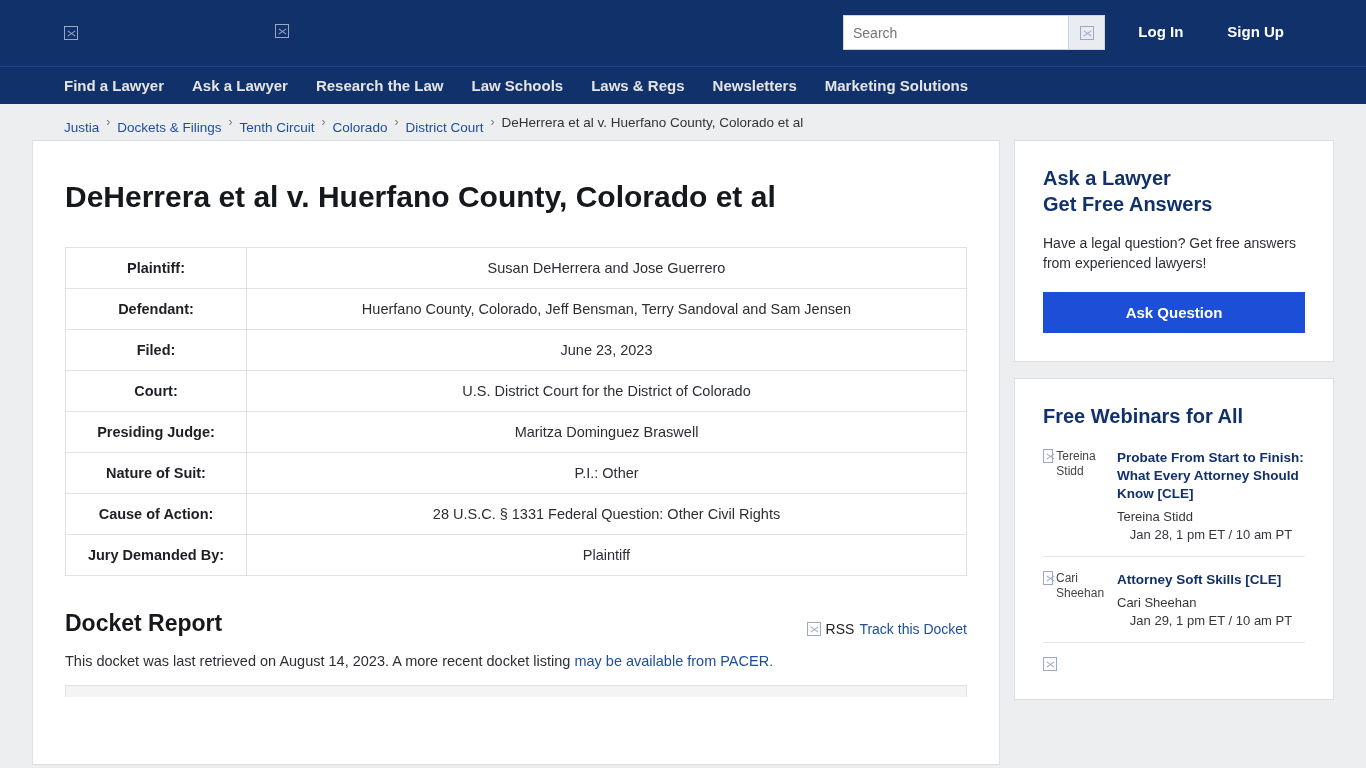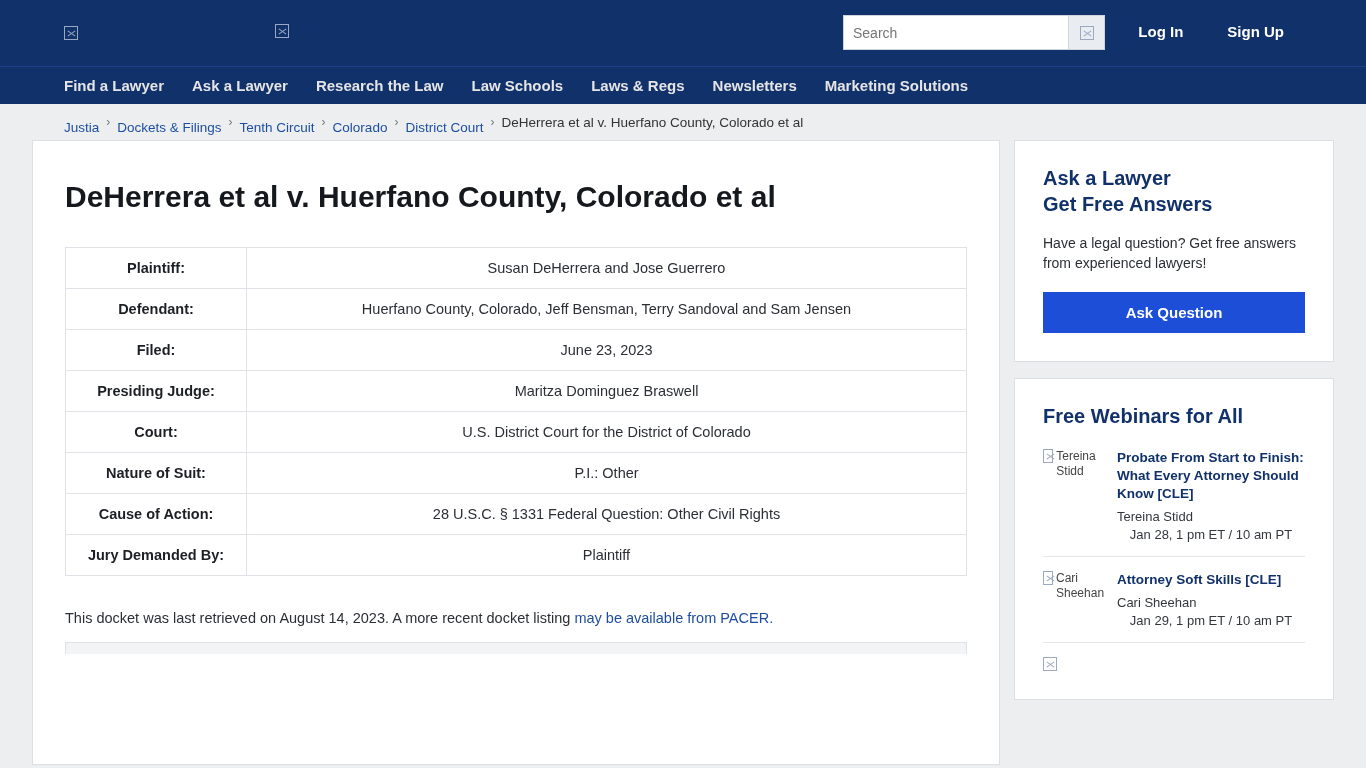--- a/index.html
+++ b/index.html
@@ -358,42 +358,50 @@
         </tr>
         <tr>
           <td class="label">Defendant:</td>
           <td class="value">Huerfano County, Colorado, Jeff Bensman, Terry Sandoval and Sam Jensen</td>
         </tr>
         <tr>
           <td class="label">Filed:</td>
           <td class="value">June 23, 2023</td>
         </tr>
         <tr>
+          <td class="label">Court:</td>
+          <td class="value">U.S. District Court for the District of Colorado</td>
+        </tr>
+        <tr>
           <td class="label">Presiding Judge:</td>
           <td class="value">Maritza Dominguez Braswell</td>
         </tr>
         <tr>
-          <td class="label">Court:</td>
-          <td class="value">U.S. District Court for the District of Colorado</td>
-        </tr>
-        <tr>
           <td class="label">Nature of Suit:</td>
           <td class="value">P.I.: Other</td>
         </tr>
         <tr>
           <td class="label">Cause of Action:</td>
           <td class="value">28 U.S.C. § 1331 Federal Question: Other Civil Rights</td>
         </tr>
         <tr>
           <td class="label">Jury Demanded By:</td>
           <td class="value">Plaintiff</td>
         </tr>
       </tbody>
     </table>
 
+    <div class="docket-head">
+      <h2>Docket Report</h2>
+      <a href="#" class="track">
+        <span class="broken-img"></span>
+        <span class="alt">RSS</span>
+        <span>Track this Docket</span>
+      </a>
+    </div>
 
     <p class="docket-note">
       <span>This docket was last retrieved on August 14, 2023. A more recent docket listing</span>
       <a href="#">may be available from PACER.</a>
     </p>
 
     <div class="docket-table-stub"></div>
   </div>
 
   <div class="aside">

